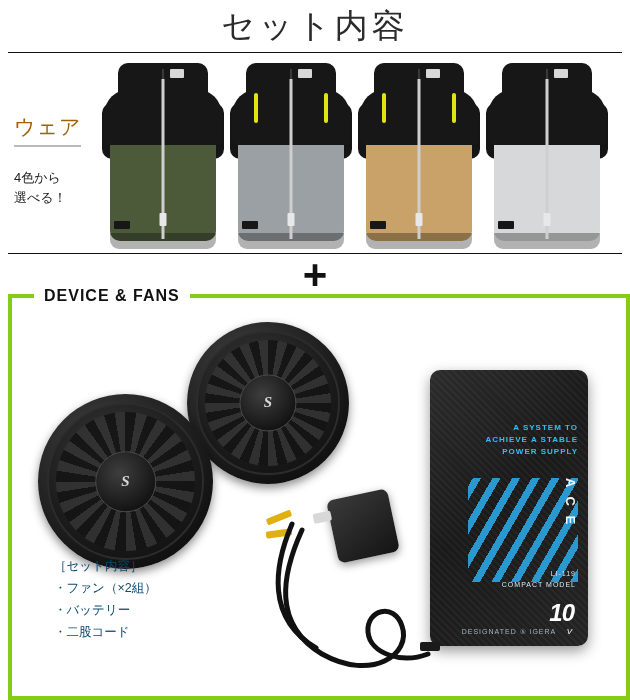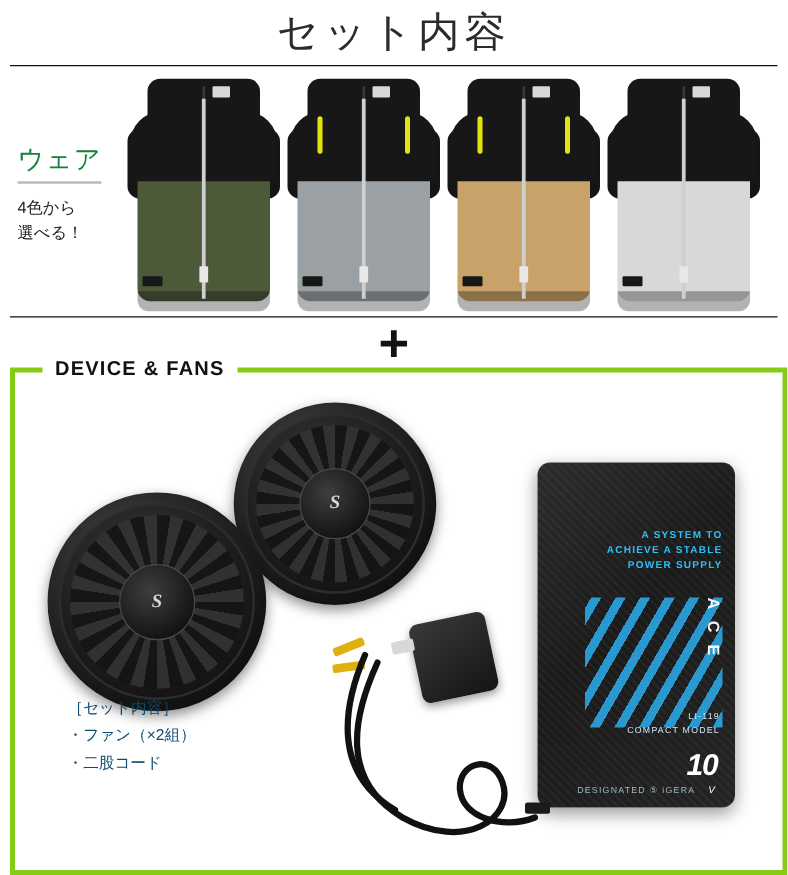--- a/index.html
+++ b/index.html
@@ -26,26 +26,26 @@
   
   .wear-section{
     position:absolute;left:8px;top:52px;width:614px;height:200px;
     border-top:1px solid #111;
     border-bottom:1px solid #111;
   }
   .wear-label{
     position:absolute;left:6px;top:60px;width:96px;
   }
   .wear-label .main{
-    font-size:21px;letter-spacing:1px;color:#15803d;
+    font-size:21px;letter-spacing:1px;color:#a16207;
     border-bottom:2px solid #b9b9b9;
     padding-bottom:4px;display:inline-block;
   }
   .wear-label .sub{
-    font-size:13px;line-height:1.55;margin-top:9px;color:#222;
+    font-size:13px;line-height:1.55;margin-top:21px;color:#222;
   }
 
   .vest-row{
     position:absolute;left:92px;top:4px;width:520px;height:196px;
   }
   .vest{
     position:absolute;top:6px;width:122px;height:186px;
   }
   .vest:nth-child(1){left:2px;}
   .vest:nth-child(2){left:130px;}
@@ -355,17 +355,18 @@
     </div>
     <svg class="cable" viewBox="0 0 180 180">
       <path d="M40,16 C20,60 10,110 60,140 C110,168 150,140 140,112 C132,88 104,96 106,118 C108,140 140,150 166,140" fill="none" stroke="#111" stroke-width="5" stroke-linecap="round"></path>
       <path d="M30,10 C12,52 4,104 54,134" fill="none" stroke="#111" stroke-width="5" stroke-linecap="round"></path>
       <rect x="158" y="128" width="20" height="9" rx="2" fill="#1a1a1a"></rect>
     </svg>
 
     <div class="list-box">
       <div>［セット内容］</div>
       <div>・ファン（×2組）</div>
+      <div>・バッテリー</div>
       <div>・二股コード</div>
     </div>
 
   </div>
 </div>
 
 </body></html>

